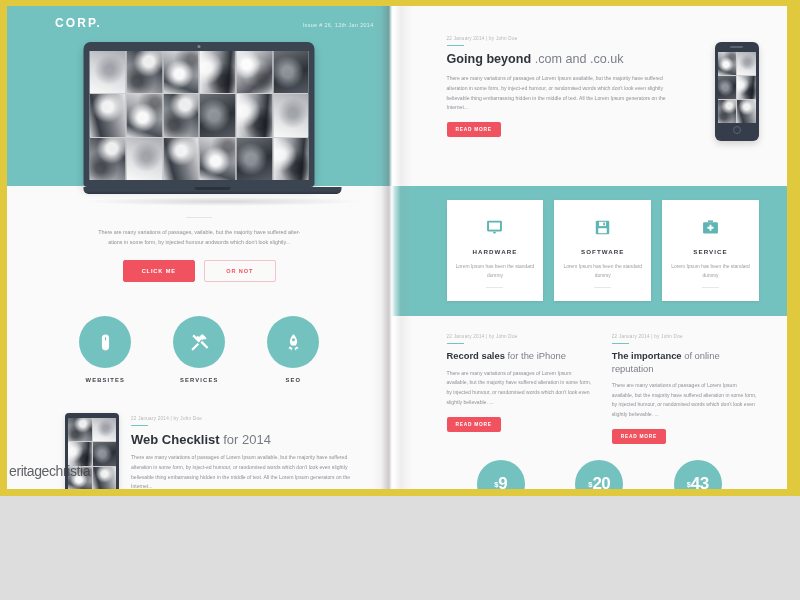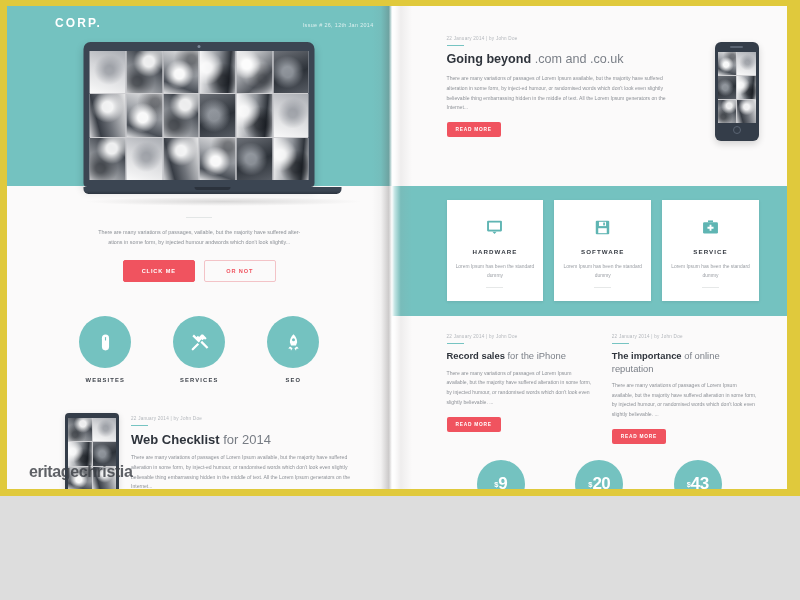--- a/index.html
+++ b/index.html
@@ -264,23 +264,23 @@
     color: #fff;
     font-size: 4.8px;
     font-weight: bold;
     letter-spacing: 0.75px;
     padding: 5px 9px;
     border-radius: 2px;
     cursor: pointer;
   }
   .watermark {
     position: absolute;
-    left: 22px; top: 80px;
-    font-size: 16px;
-    font-weight: bold;
+    left: 2px; top: 80px;
+    font-size: 14px;
+    font-weight: normal;
     color: rgba(60,64,70,0.82);
     letter-spacing: -0.4px;
     white-space: nowrap;
     z-index: 30;
   }
 
   
   .rp-hero { padding: 30px 0 0 0; background: #fbfafa; height: 180px; position: relative; }
   .rp-hero-inner { display: flex; padding: 0 28px 0 55px; gap: 32px; }
   .rp-hero-text { flex: 1 1 auto; }

